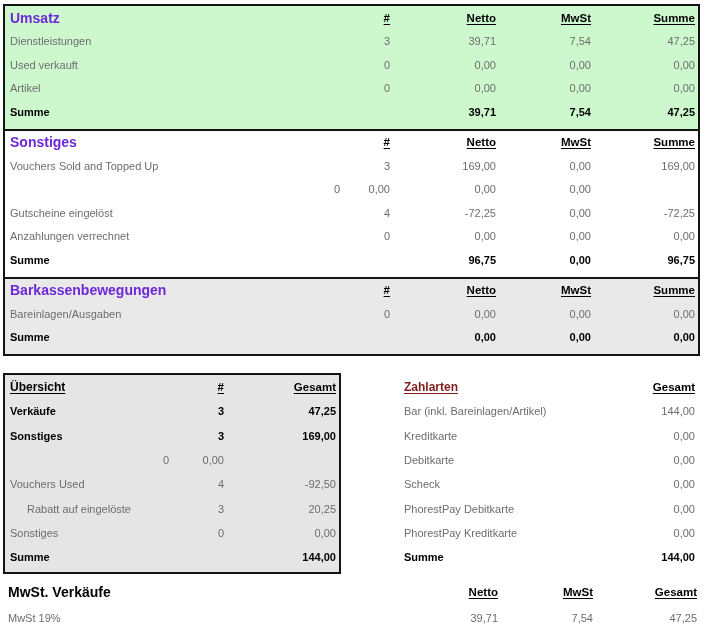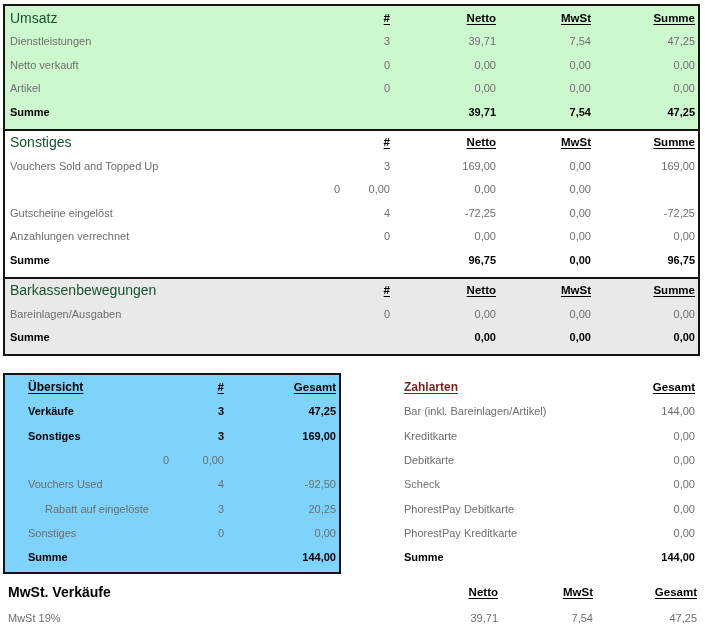--- a/index.html
+++ b/index.html
@@ -26,35 +26,34 @@
   .trow {
     display:grid;
     grid-template-columns:1fr 50px 106px 95px 104px;
     height:23.5px;
     align-items:center;
   }
   .cell { font-size:11px; color:#6d6d6d; white-space:nowrap; }
   .cell.label { padding-left:5px; text-align:left; }
   .cell.num   { text-align:right; padding-right:3px; }
   .head .cell.label.title {
-    font-size:14px; font-weight:normal; color:#14532d;
+    font-size:14px; font-weight:bold; color:#6d28d9;
   }
   .hdr {
     font-weight:bold; color:#000; font-size:11.5px;
     text-decoration:underline; text-underline-offset:2px;
   }
   .trow.bold .cell { font-weight:bold; color:#000; }
   .cell.indent { padding-left:22px; }
 
   
   .mid { position:absolute; left:3px; top:373px; width:697px; display:flex; }
   .uebersicht {
-    width:338px; border:2px solid #141414; background:#7dd3fc;
+    width:338px; border:2px solid #141414; background:#e5e5e5;
     padding-bottom:3px;
-    padding-left:18px;
   }
   .uebersicht .trow { grid-template-columns:1fr 55px 112px; height:24.3px; }
   .uebersicht .head .cell.label.title {
     font-size:12px; font-weight:bold; color:#000;
     text-decoration:underline; text-underline-offset:2px;
   }
   .zahlarten { width:299px; margin-left:58px; padding-top:2px; }
   .zahlarten .trow { grid-template-columns:1fr 112px; height:24.3px; }
   .zahlarten .head .cell.label.title {
     font-size:12px; font-weight:bold; color:#7f1d1d;
@@ -82,21 +81,21 @@
         <div class="cell num hdr">Summe</div>
       </div>
       <div class="trow">
         <div class="cell label">Dienstleistungen</div>
         <div class="cell num">3</div>
         <div class="cell num">39,71</div>
         <div class="cell num">7,54</div>
         <div class="cell num">47,25</div>
       </div>
       <div class="trow">
-        <div class="cell label">Netto verkauft</div>
+        <div class="cell label">Used verkauft</div>
         <div class="cell num">0</div>
         <div class="cell num">0,00</div>
         <div class="cell num">0,00</div>
         <div class="cell num">0,00</div>
       </div>
       <div class="trow">
         <div class="cell label">Artikel</div>
         <div class="cell num">0</div>
         <div class="cell num">0,00</div>
         <div class="cell num">0,00</div>

